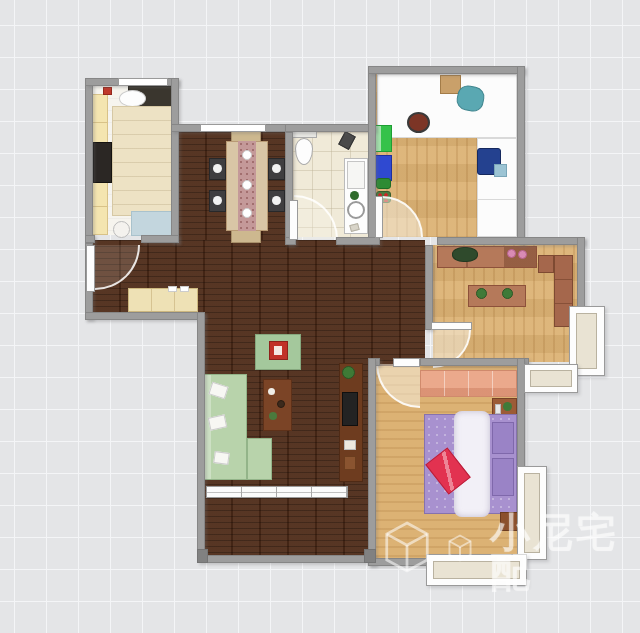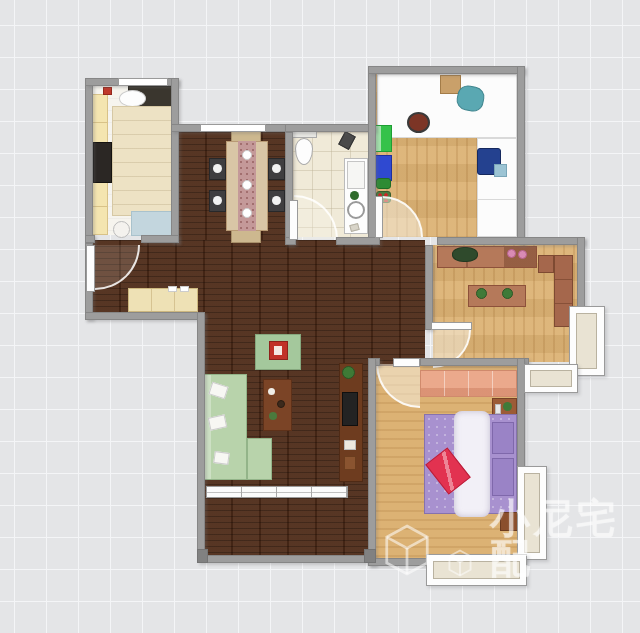--- a/index.html
+++ b/index.html
@@ -61,21 +61,21 @@
   .arc-tr{border-left:none; border-bottom:none; border-top-right-radius:100%;}
   .arc-bl{border-right:none; border-top:none; border-bottom-left-radius:100%;}
   .slider{
     background:#fbfbfb; border:1px solid #9a9a9a;
     background-image:
       repeating-linear-gradient(90deg, transparent 0 34px, #a8a8a8 34px 35px),
       linear-gradient(to bottom, transparent 45%, #c0c0c0 45%, #c0c0c0 55%, transparent 55%);
   }
   .dot{border-radius:50%;}
   
-  #watermark{display:flex; align-items:flex-end; gap:18px; pointer-events:none;}
+  #watermark{display:flex; align-items:center; gap:18px; pointer-events:none;}
   #watermark .wm-text{
     font-size:40px; font-weight:700; letter-spacing:3px; line-height:1;
     color:var(--watermark-color,rgba(255,255,255,.55));
     text-shadow:0 0 2px rgba(255,255,255,.25);
     margin-top:10px;
   }
   svg.cube{overflow:visible;}
 </style>
 </head>
 <body>

